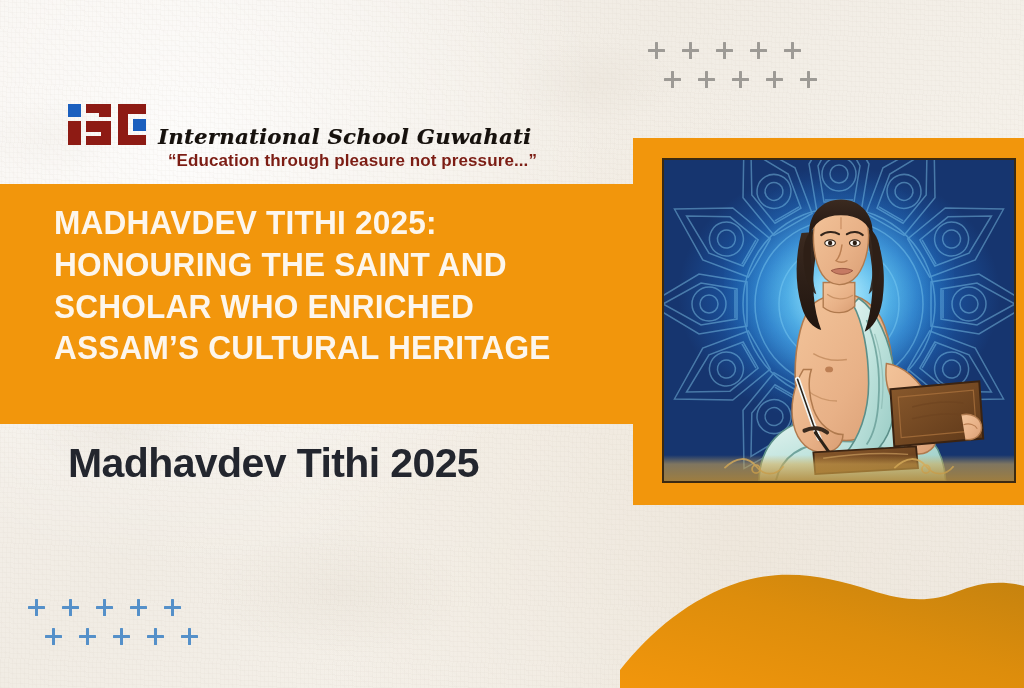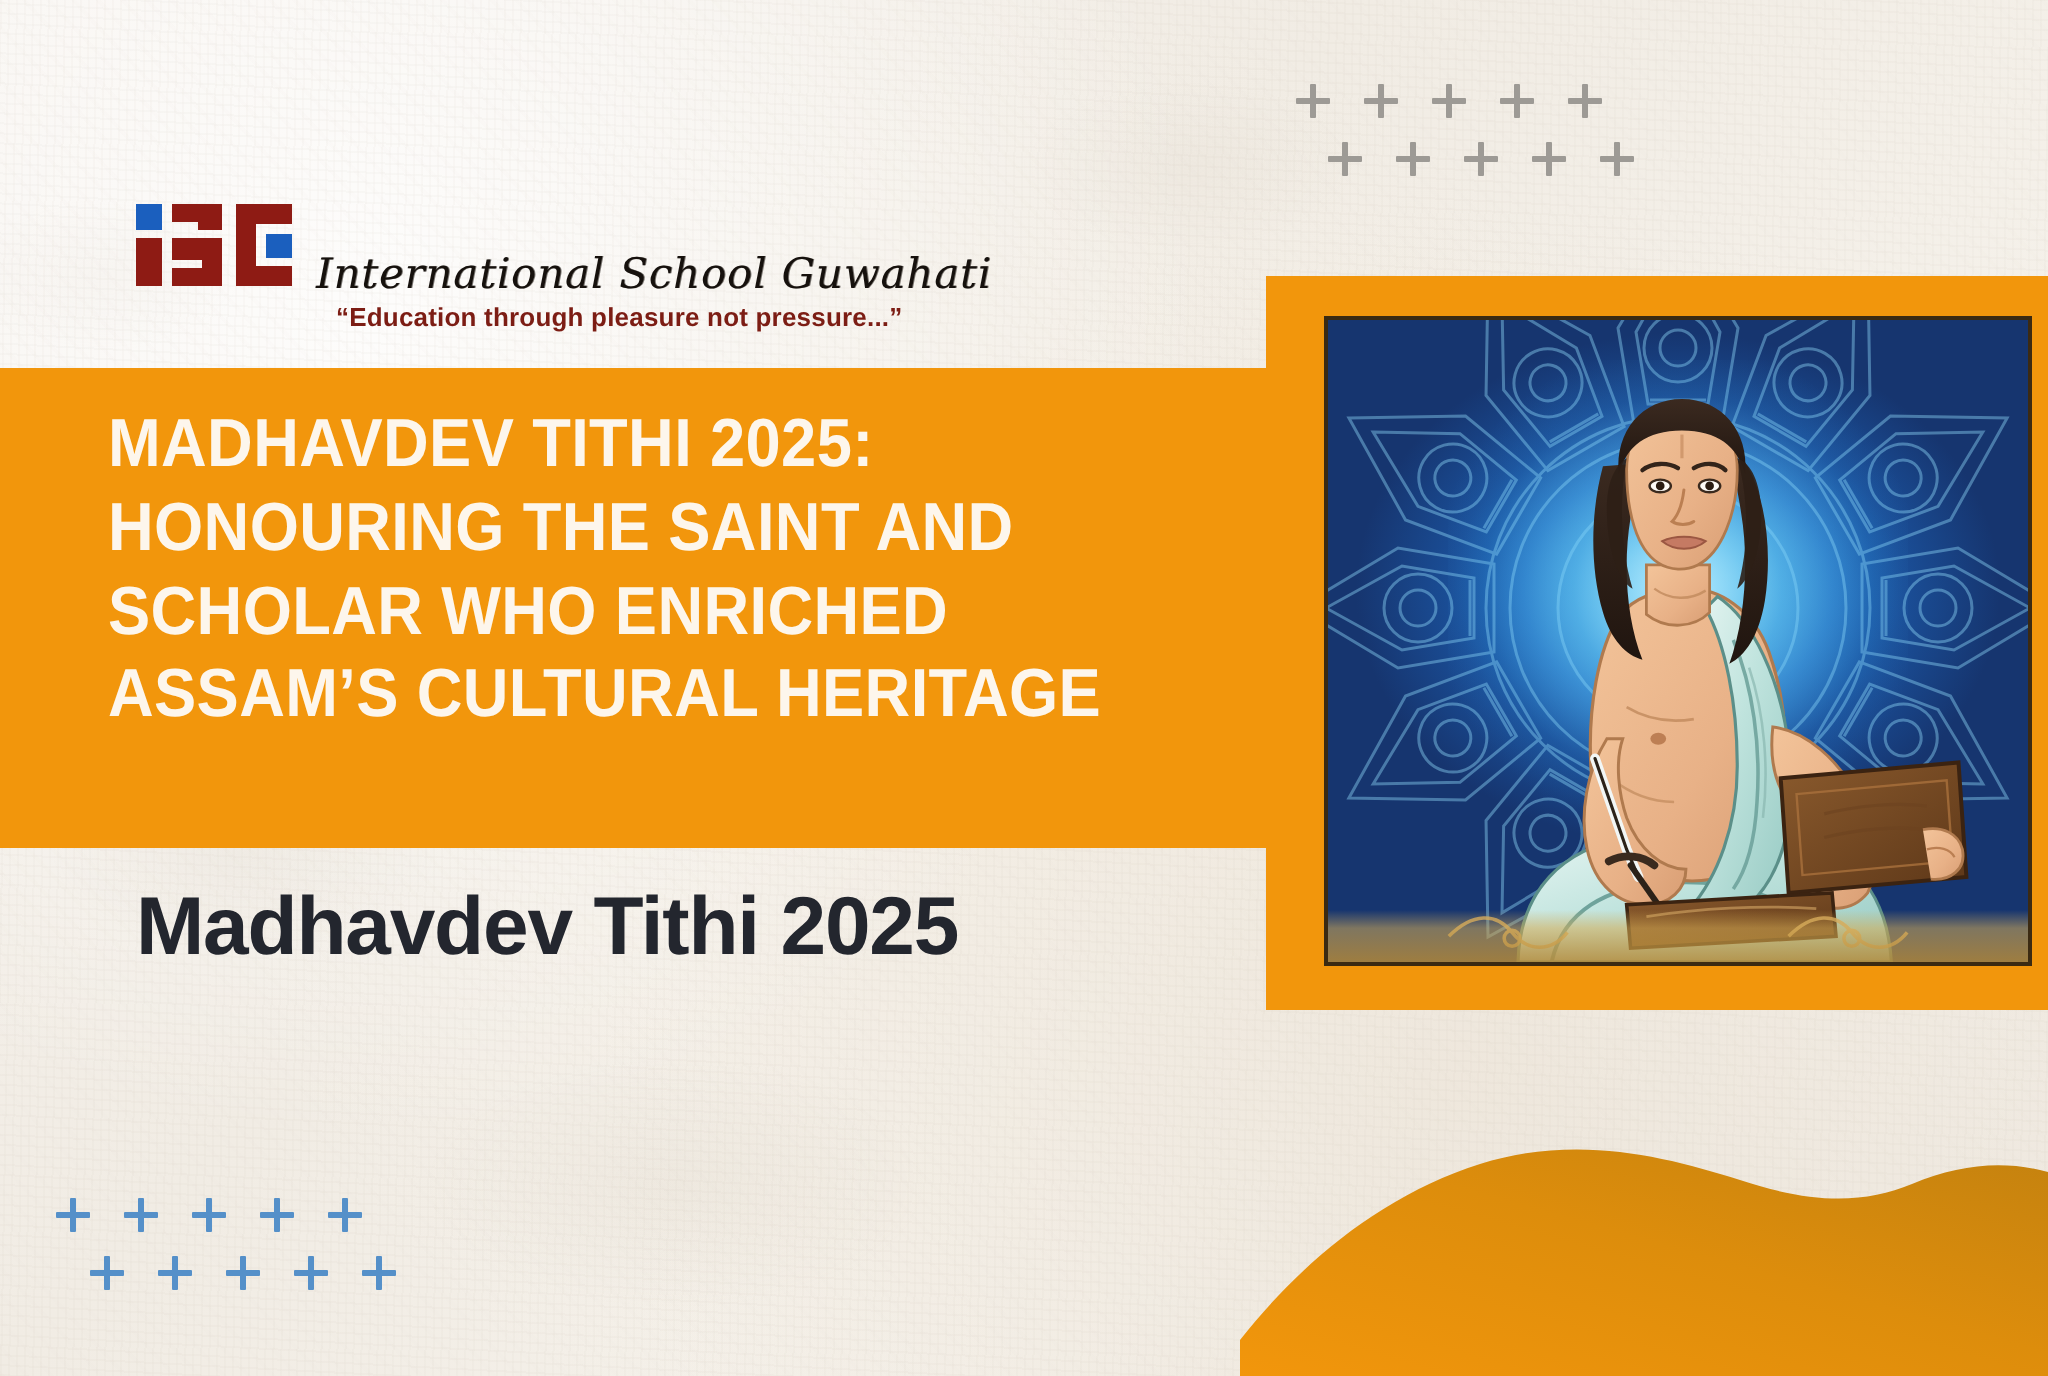--- a/index.html
+++ b/index.html
@@ -68,32 +68,32 @@
 
   .logo-words {
     display: flex;
     flex-direction: column;
     justify-content: center;
     margin-left: 2px;
   }
   .school-name {
     font-family: "DejaVu Serif", serif;
     font-size: 21px;
-    font-weight: 400;
+    font-weight: 700;
     font-style: italic;
     letter-spacing: 0.4px;
     color: #16110d;
     line-height: 1.06;
     white-space: nowrap;
     text-shadow: 0.5px 0 0 rgba(20,14,10,0.55);
     margin-top: 48px;
   }
   .school-tagline {
     font-family: "Liberation Sans", sans-serif;
-    font-size: 13px;
+    font-size: 17px;
     font-weight: 600;
     color: #7c1d14;
     letter-spacing: 0.1px;
     line-height: 1.1;
     margin-top: 4px;
     margin-left: 10px;
     white-space: nowrap;
   }
 
   

